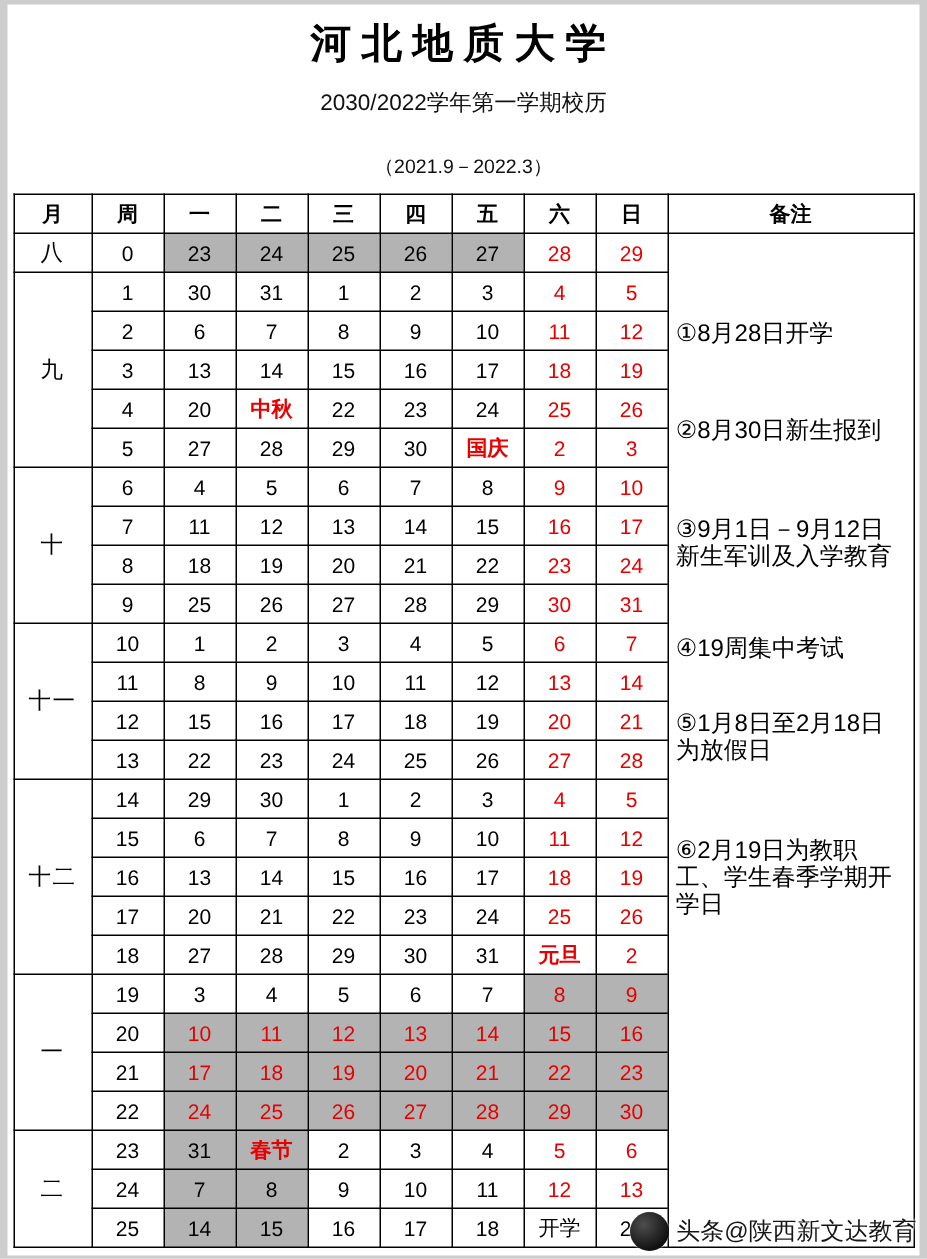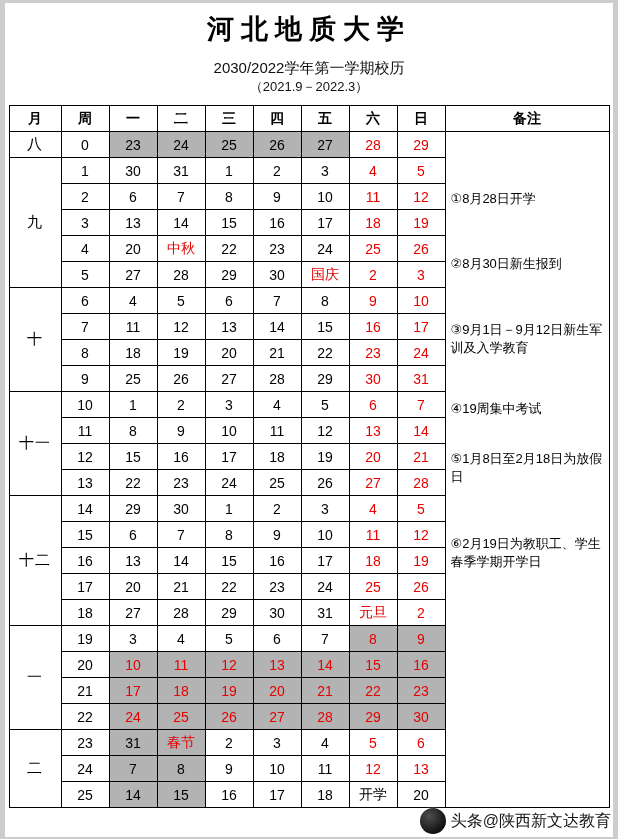--- a/index.html
+++ b/index.html
@@ -2,34 +2,34 @@
 <html><head>
 <meta charset="utf-8">
 <style>
   *{box-sizing:border-box;margin:0;padding:0}
   html,body{width:618px;height:839px;overflow:hidden;background:#cdcdcd;
     font-family:"Liberation Sans","DejaVu Sans",sans-serif;}
   .page{position:absolute;left:5px;top:3px;width:608px;height:834px;background:#ffffff;}
   .title{text-align:center;margin-top:8px;font-size:27px;font-weight:900;letter-spacing:7px;
     font-family:"DejaVu Serif","Liberation Serif",serif;color:#000;}
   .subtitle{text-align:center;margin-top:12px;font-size:15px;color:#111;}
-  .daterange{text-align:center;margin-top:0;font-size:13px;color:#111;}
+  .daterange{text-align:center;margin-top:24px;font-size:13px;color:#111;}
   table.cal{border-collapse:collapse;margin:9px auto 0;table-layout:fixed;width:600px;}
   .cal th,.cal td{border:1px solid #000;text-align:center;font-size:14px;height:26px;
     padding:0;color:#000;background:#fff;overflow:hidden;}
   .cal th{font-weight:bold;}
   col.c-month{width:52px}
   col.c-week{width:48px}
   col.c-day{width:48px}
   col.c-remarks{width:164px}
   td.month{font-size:15px;letter-spacing:1px;}
   td.red{color:#e60000;}
   td.gray{background:#b3b3b3;}
-  td.hol{font-weight:normal;margin-left:19px;}
-  td.remarks{vertical-align:top;text-align:left;padding:0 5px;font-size:13px;line-height:18px;margin-left:12px;}
+  td.hol{font-weight:bold;margin-left:19px;}
+  td.remarks{vertical-align:top;text-align:left;padding:0 5px;font-size:16px;line-height:18px;margin-left:12px;}
   .remark{color:#000;}
   .remark.r1{margin-top:58px}
   .remark.r2{margin-top:47px}
   .remark.r3{margin-top:48px}
   .remark.r4{margin-top:43px}
   .remark.r5{margin-top:32px}
   .remark.r6{margin-top:49px}
   .watermark{position:absolute;right:2px;bottom:3px;display:flex;align-items:center;gap:5px;}
   .wm-logo{width:26px;height:26px;border-radius:50%;display:inline-block;
     background:radial-gradient(circle at 35% 32%,#4e4e4e,#101010 72%);

